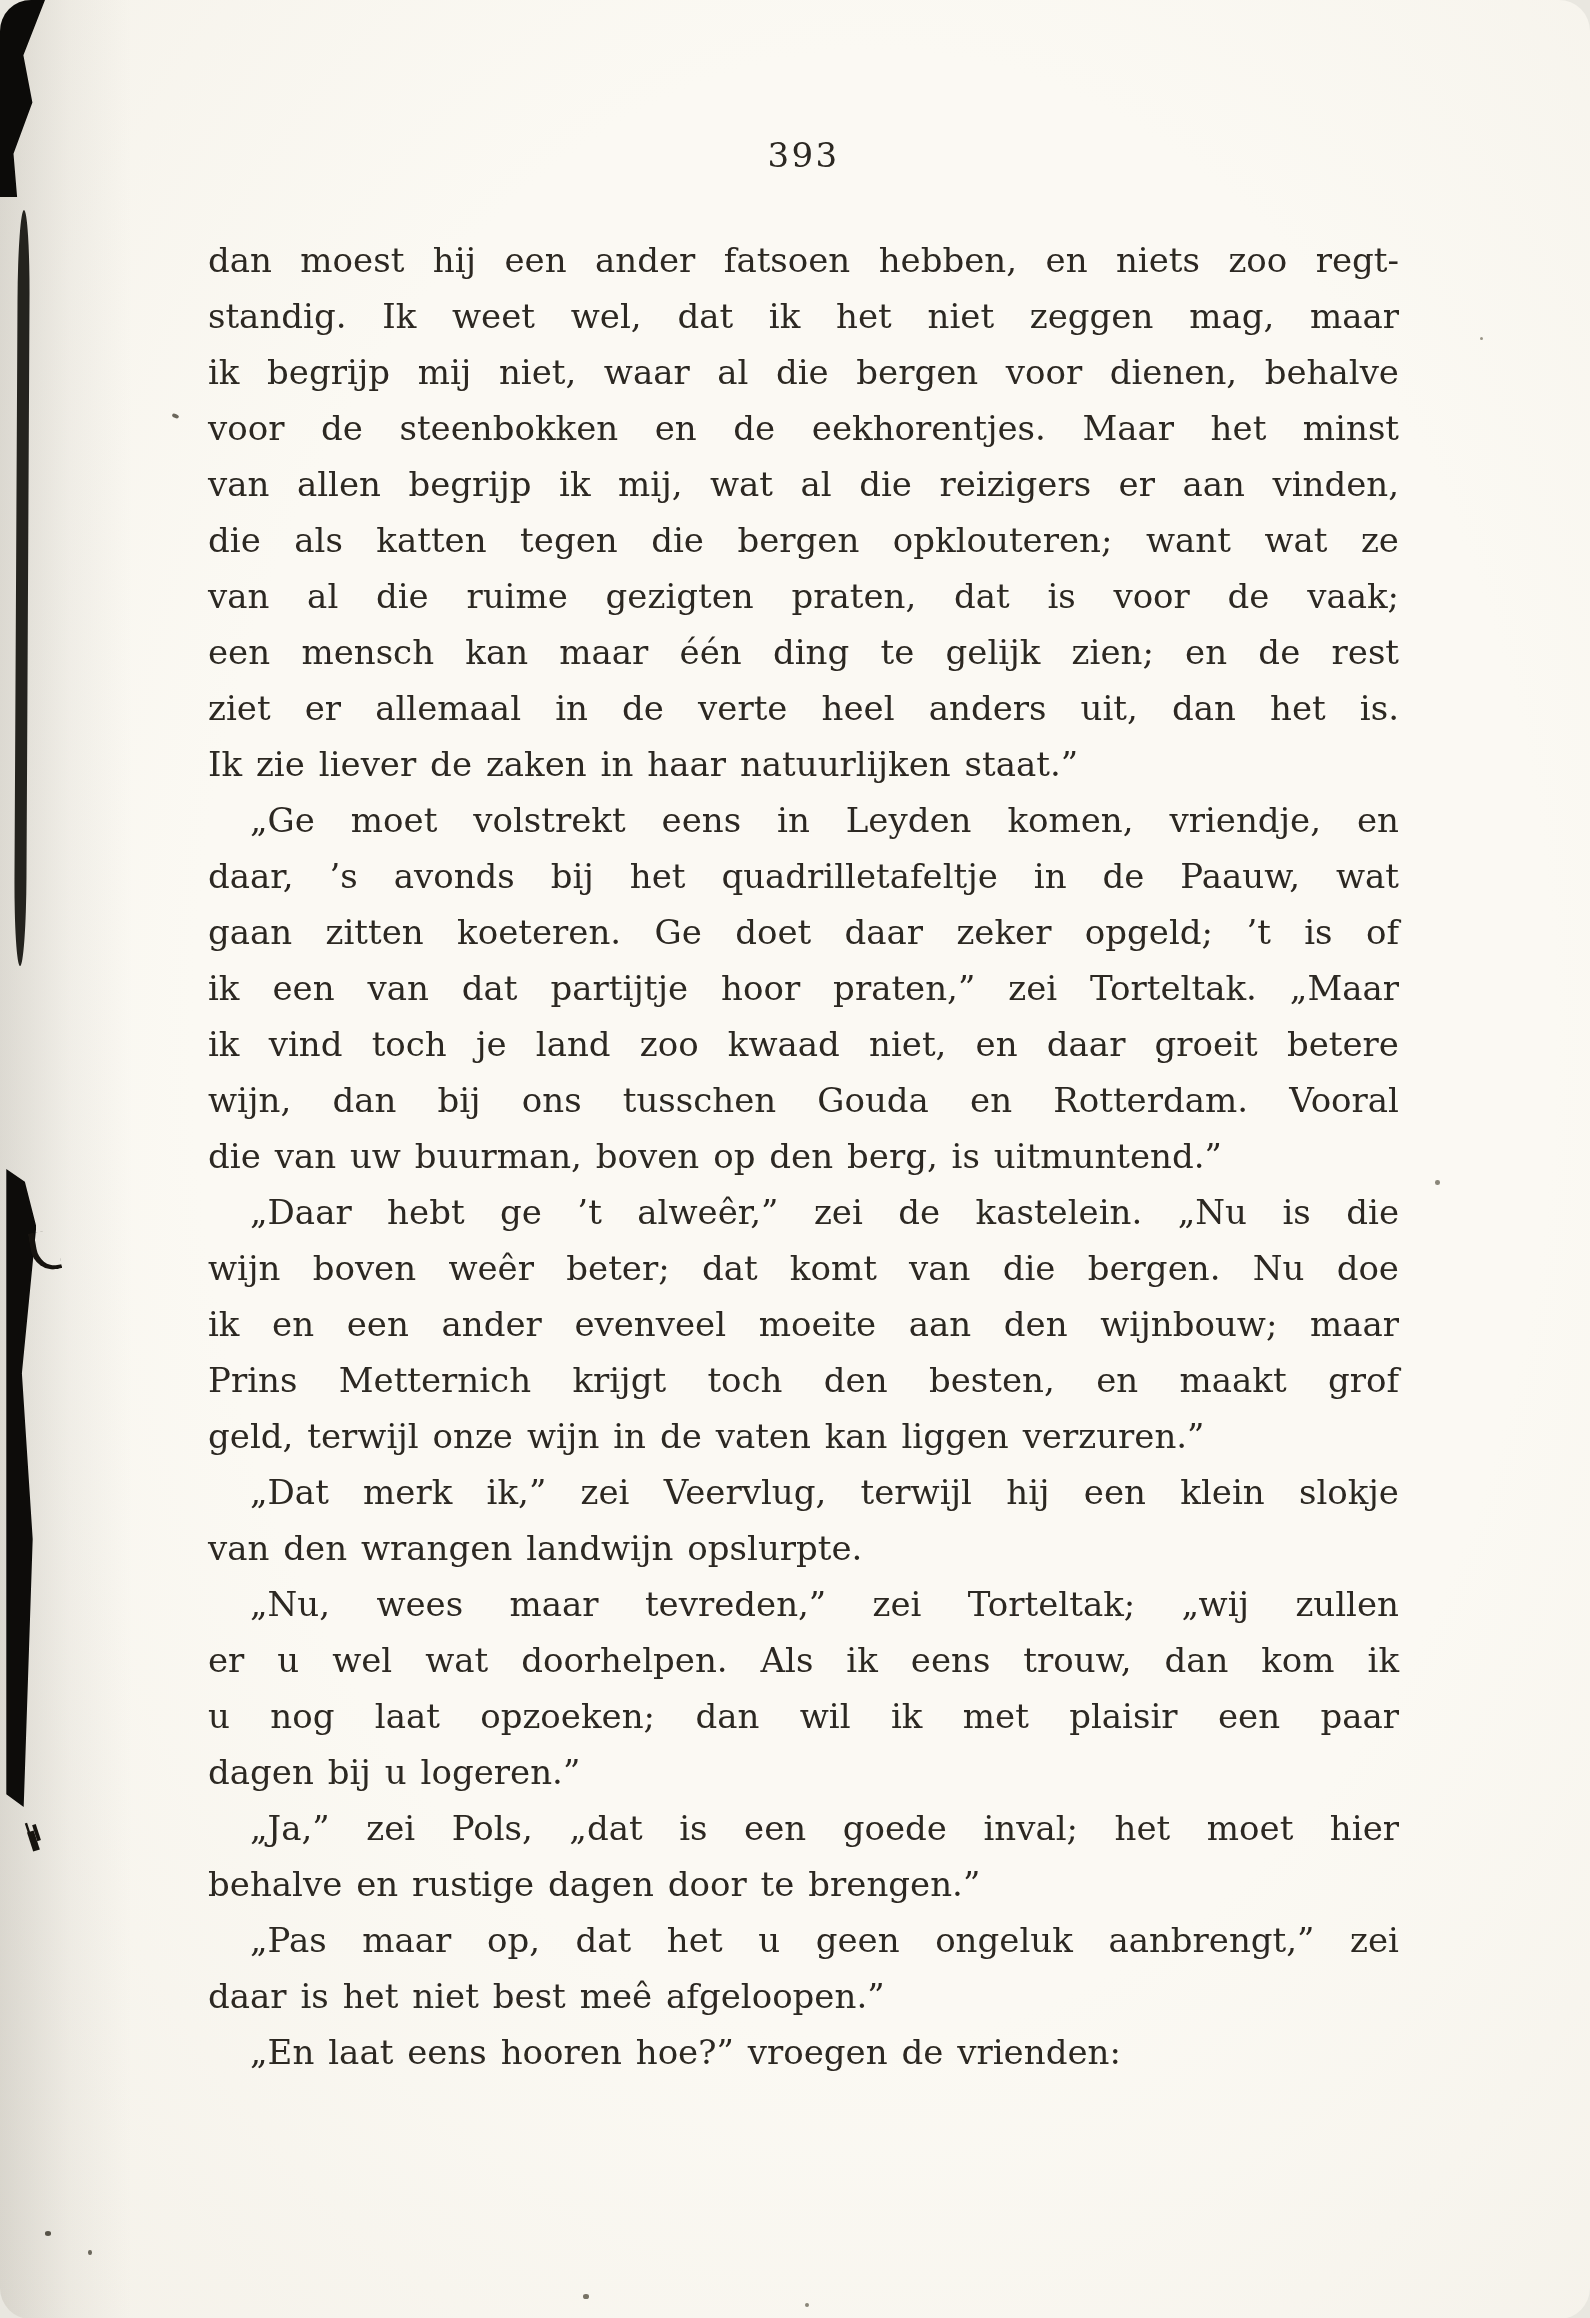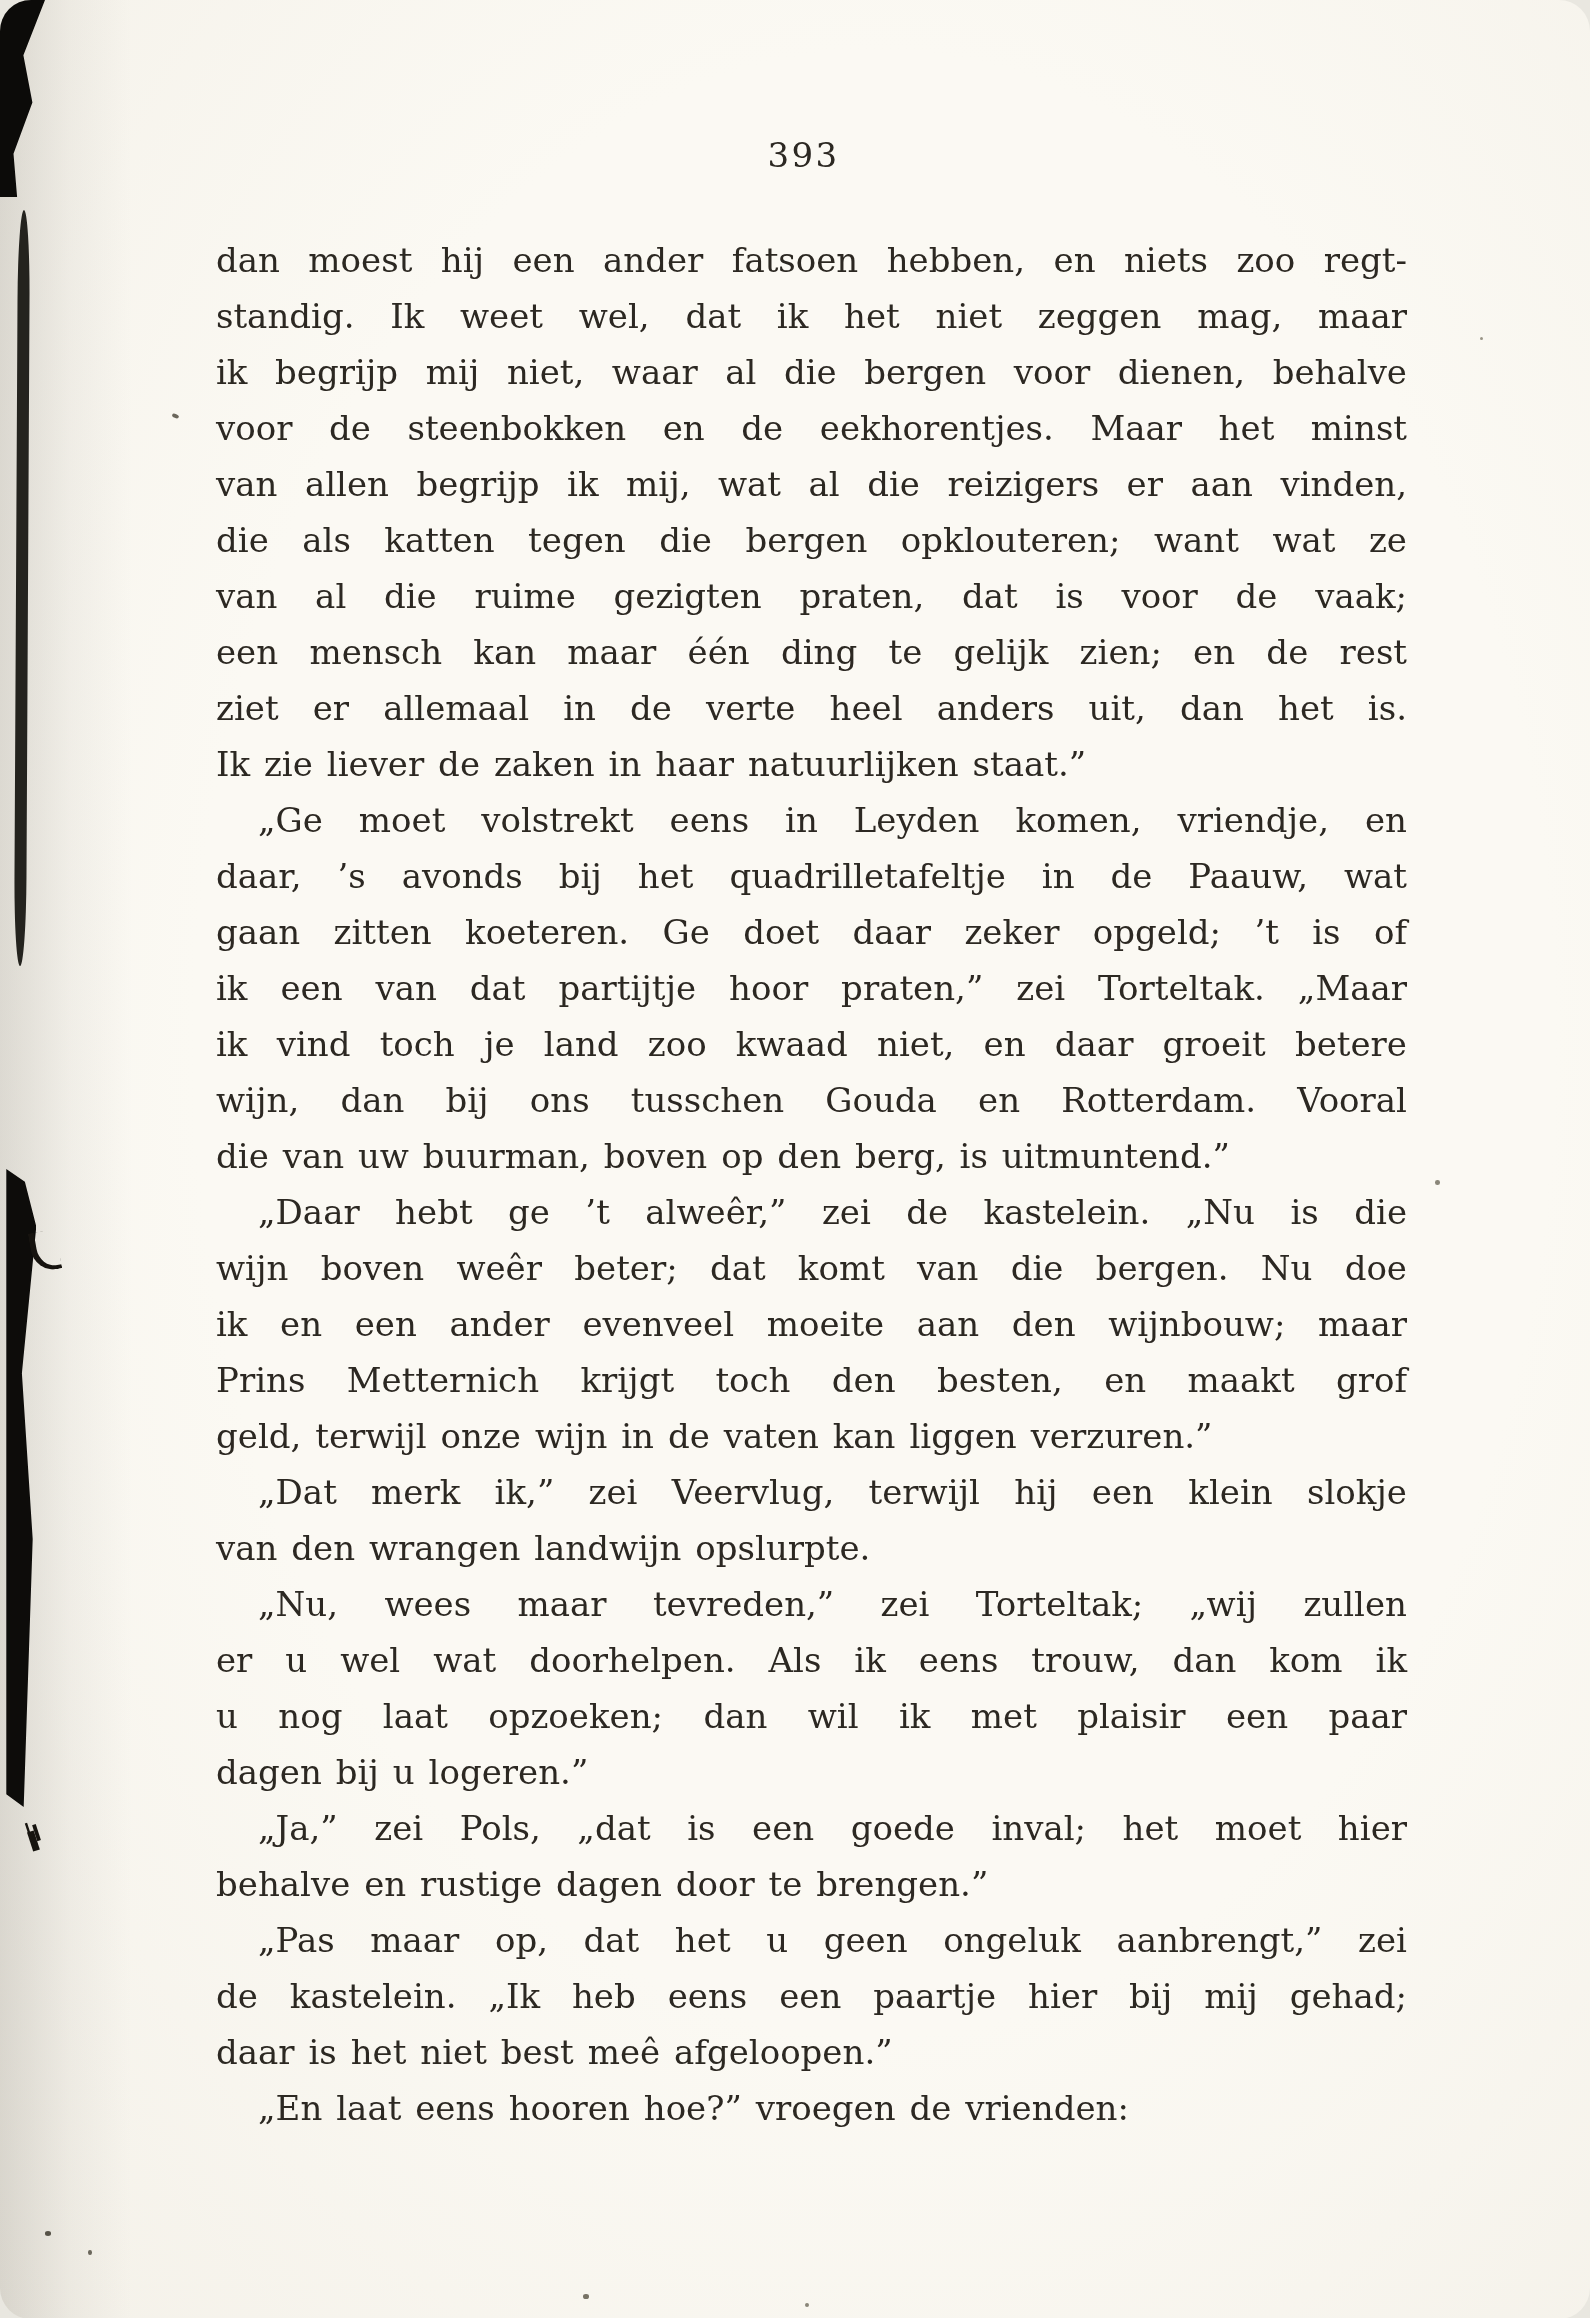--- a/index.html
+++ b/index.html
@@ -33,21 +33,20 @@
 
   
   #page-text {
     position: absolute;
     left: 208px;
     top: 232px;
     width: 1191px;
     font-size: 34px;
     line-height: 56px;
     word-spacing: 3.1px;
-    margin-left: 8px;
   }
   .line {
     text-align: justify;
     text-align-last: justify;
     white-space: nowrap;
   }
   .line.last {
     text-align-last: left;
   }
   .line.indent {
@@ -141,19 +140,18 @@
       <div class="line last"><span>geld, terwijl onze wijn in de vaten kan liggen verzuren.”</span></div>
       <div class="line indent"><span>„Dat merk ik,” zei Veervlug, terwijl hij een klein slokje</span></div>
       <div class="line last"><span>van den wrangen landwijn opslurpte.</span></div>
       <div class="line indent"><span>„Nu, wees maar tevreden,” zei Torteltak; „wij zullen</span></div>
       <div class="line"><span>er u wel wat doorhelpen. Als ik eens trouw, dan kom ik</span></div>
       <div class="line"><span>u nog laat opzoeken; dan wil ik met plaisir een paar</span></div>
       <div class="line last"><span>dagen bij u logeren.”</span></div>
       <div class="line indent"><span>„Ja,” zei Pols, „dat is een goede inval; het moet hier</span></div>
       <div class="line last"><span>behalve en rustige dagen door te brengen.”</span></div>
       <div class="line indent"><span>„Pas maar op, dat het u geen ongeluk aanbrengt,” zei</span></div>
-      <div class="line"><span>de kastelein. „Ik heb eens een paartje hier bij mij gehad;</span></div>
       <div class="line last"><span>daar is het niet best meê afgeloopen.”</span></div>
       <div class="line last indent"><span>„En laat eens hooren hoe?” vroegen de vrienden:</span></div>
     </div>
 
 </div>
 
 
 </body></html>

